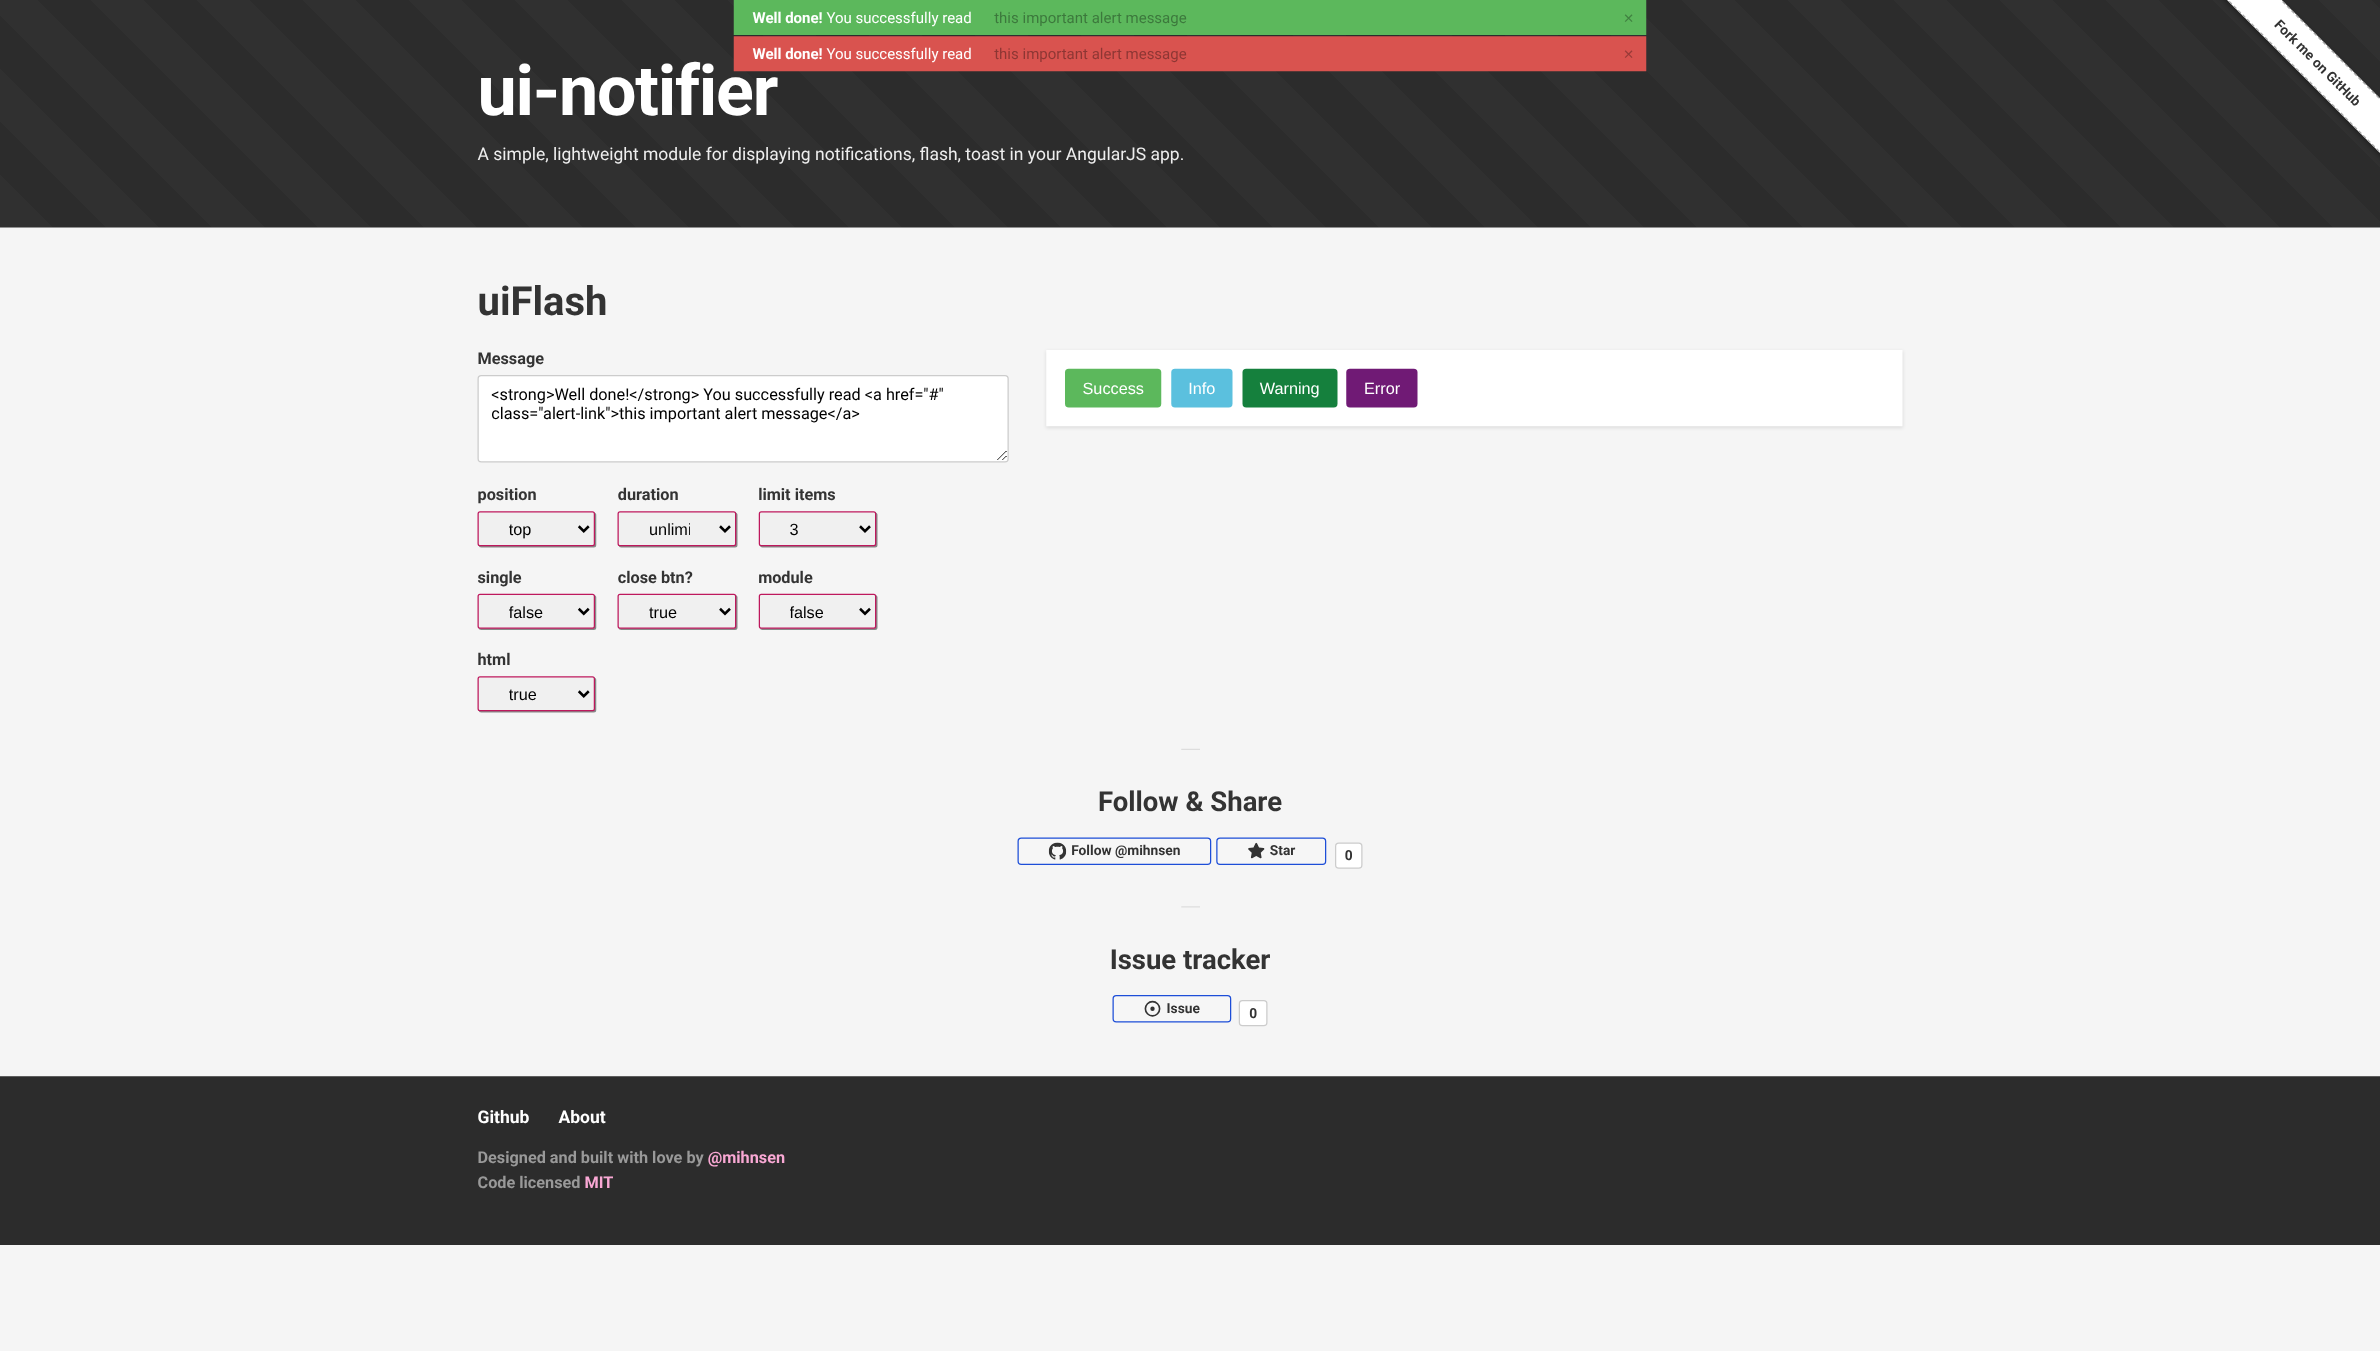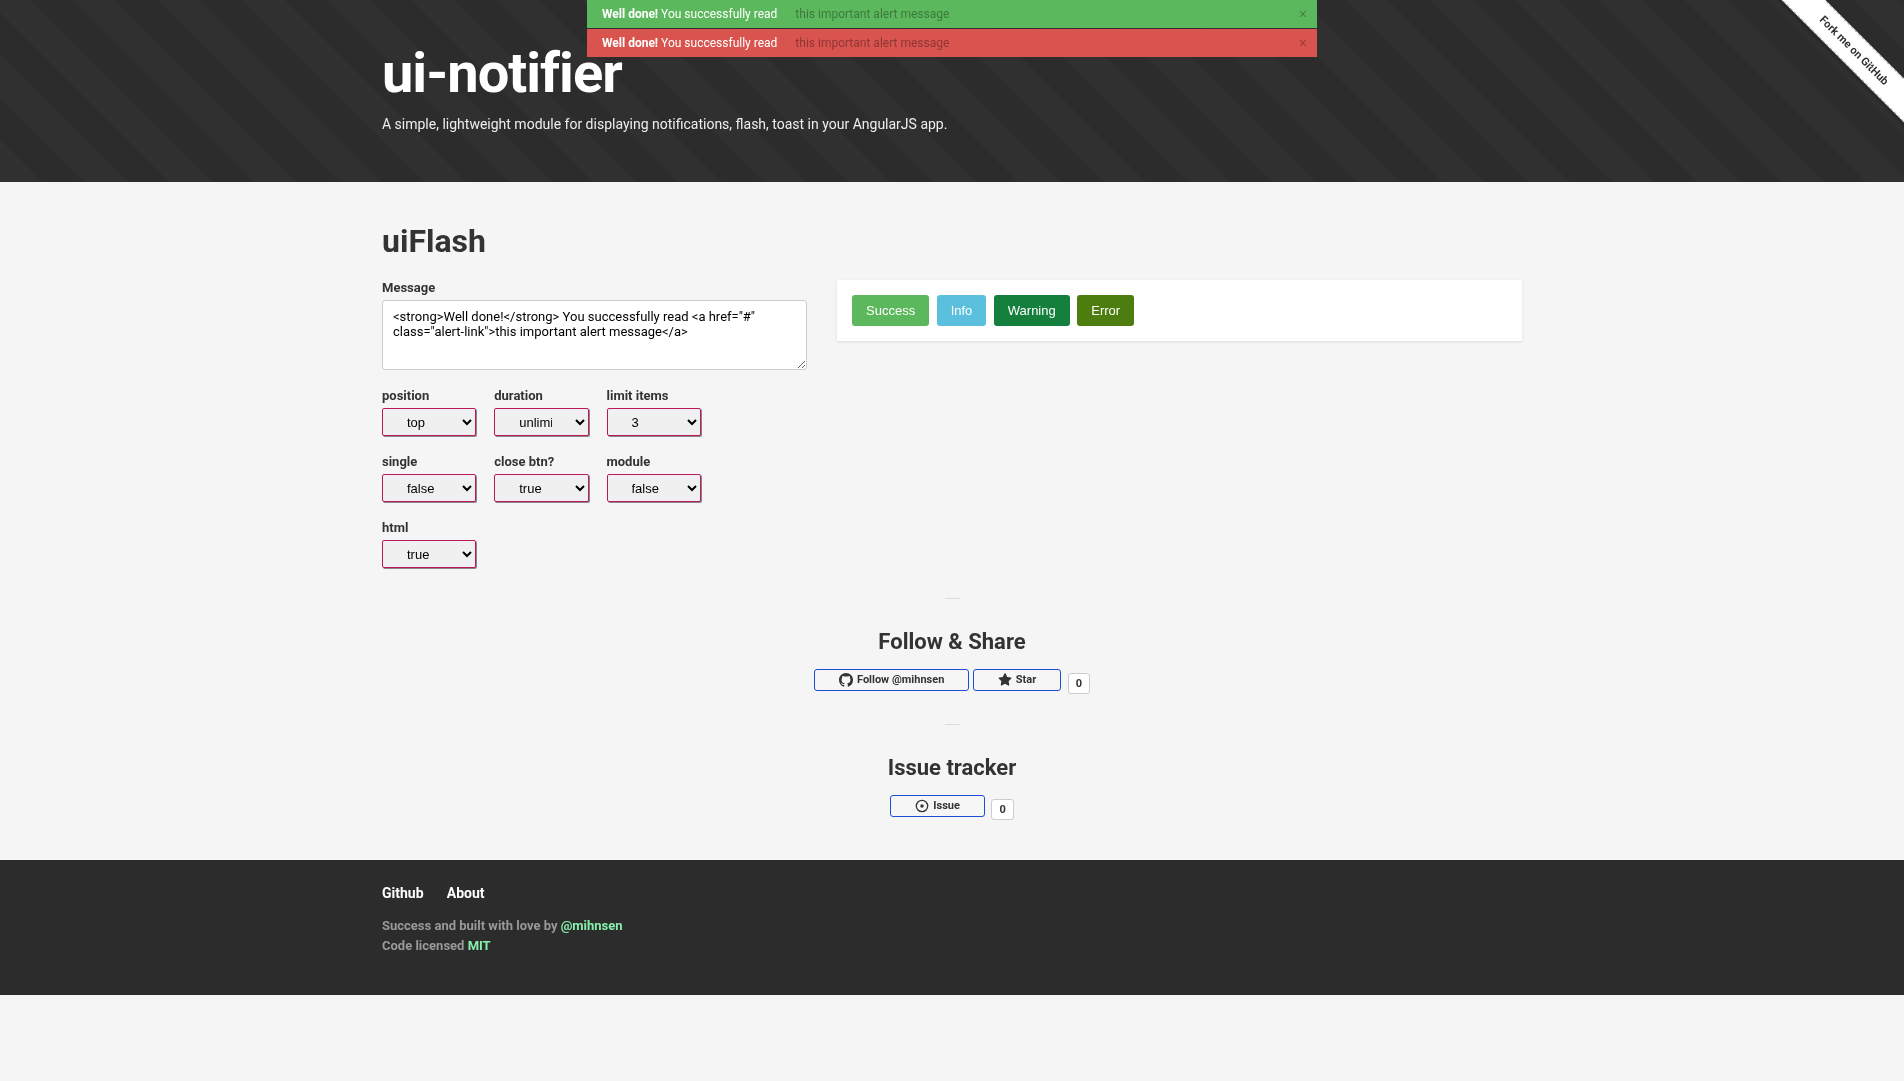--- a/index.html
+++ b/index.html
@@ -27,32 +27,32 @@
 textarea.form-control { width: 100%; min-height: 70px; padding: 8px 10px; border: 1px solid #ccc; border-radius: 3px; font-size: 13px; font-family: inherit; resize: vertical; background: #fff; }
 .options-row { display: flex; flex-wrap: wrap; gap: 18px; }
 .option { flex: 0 0 calc(25% - 12px); }
 .option label { display: block; font-weight: 700; font-size: 13px; margin-bottom: 5px; }
 .option select { width: 100%; padding: 5px 20px; border: 1px solid #be185d; border-radius: 2px; font-size: 13px; height: 28px; background: #f0f0f0; box-shadow: 1px 1px 0 #888; }
 .btn-panel { background: #fff; padding: 15px; box-shadow: 0 1px 3px rgba(0,0,0,0.1); }
 .btn { display: inline-block; padding: 8px 14px; font-size: 13px; color: #fff; border: none; border-radius: 3px; margin-right: 4px; cursor: pointer; }
 .btn-success { background: #5cb85c; }
 .btn-info { background: #5bc0de; }
 .btn-warning { background: #15803d; }
-.btn-danger { background: #4d7c0f; }
+.btn-danger { background: #701a75; }
 hr { border: none; border-top: 1px solid #ddd; margin: 30px auto; width: 15px; }
 .center { text-align: center; }
 .center h3 { font-size: 22px; font-weight: 700; margin-bottom: 15px; }
 .gh-btn { display: inline-flex; align-items: flex-start; gap: 4px; border: 1px solid #1d4ed8; background: #f6f6f6; border-radius: 3px; padding: 3px 24px; font-size: 11px; font-weight: 700; cursor: pointer; color: #333; text-decoration: none; }
 .gh-count { display: inline-block; border: 1px solid #ccc; background: #fff; border-radius: 3px; padding: 3px 7px; font-size: 11px; font-weight: 700; margin-left: 3px; }
 .gh-icon { width: 14px; height: 14px; display: inline-block; }
 .footer { background: #2c2c2c; color: #ccc; padding: 25px 0 40px; font-size: 13px; font-weight: bold; }
 .footer-nav { margin-bottom: 15px; }
 .footer-nav a { color: #fff; text-decoration: none; margin-right: 20px; font-size: 14px; }
 .footer p { color: #999; line-height: 1.5; }
-.footer p a { color: #86efac; text-decoration: none; }
+.footer p a { color: #f9a8d4; text-decoration: none; }
 </style>
 </head>
 <body>
 
 <div class="alerts">
   <div class="alert alert-success">
     <strong>Well done!</strong><span> You successfully read </span><a href="#">this important alert message</a>
     <button class="alert-close">×</button>
   </div>
   <div class="alert alert-danger">
@@ -160,17 +160,17 @@
   </div>
 </div>
 
 <div class="footer">
   <div class="container">
     <div class="footer-nav">
       <a href="#">Github</a>
       <a href="#">About</a>
     </div>
     <p>
-      <span>Success and built with love by </span><a href="#">@mihnsen</a><br>
+      <span>Designed and built with love by </span><a href="#">@mihnsen</a><br>
       <span>Code licensed </span><a href="#">MIT</a>
     </p>
   </div>
 </div>
 
 </body></html>

